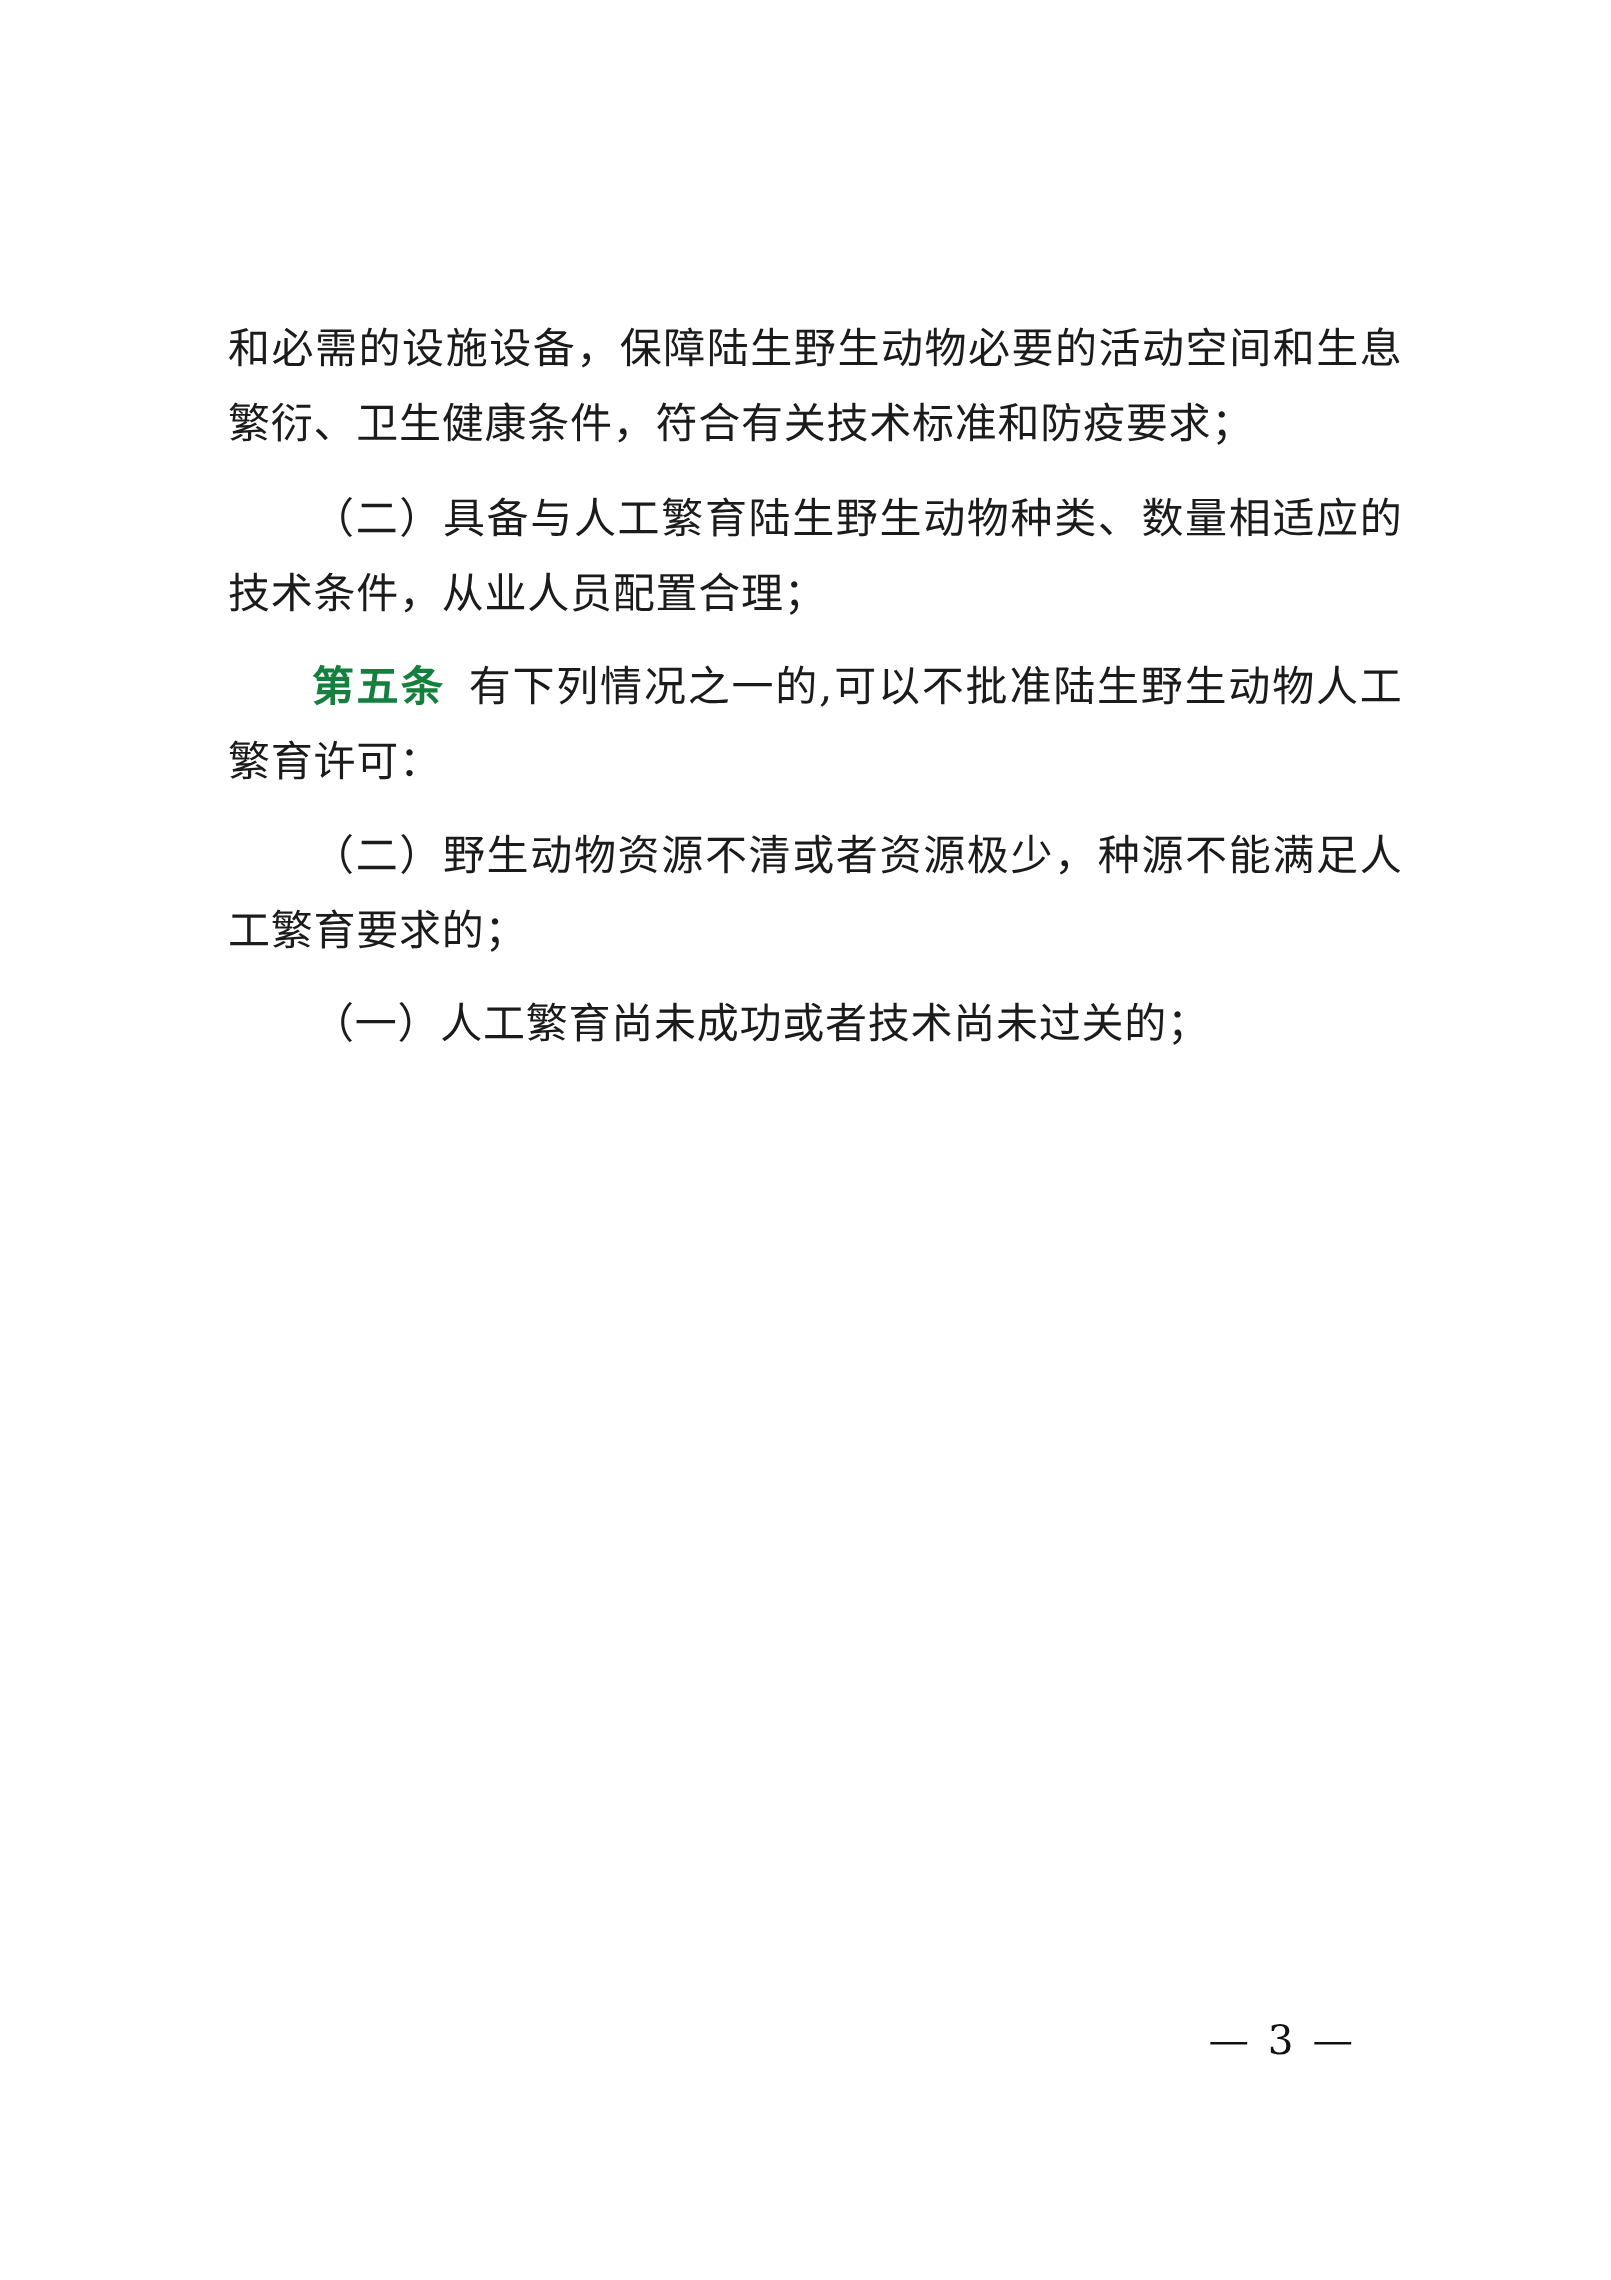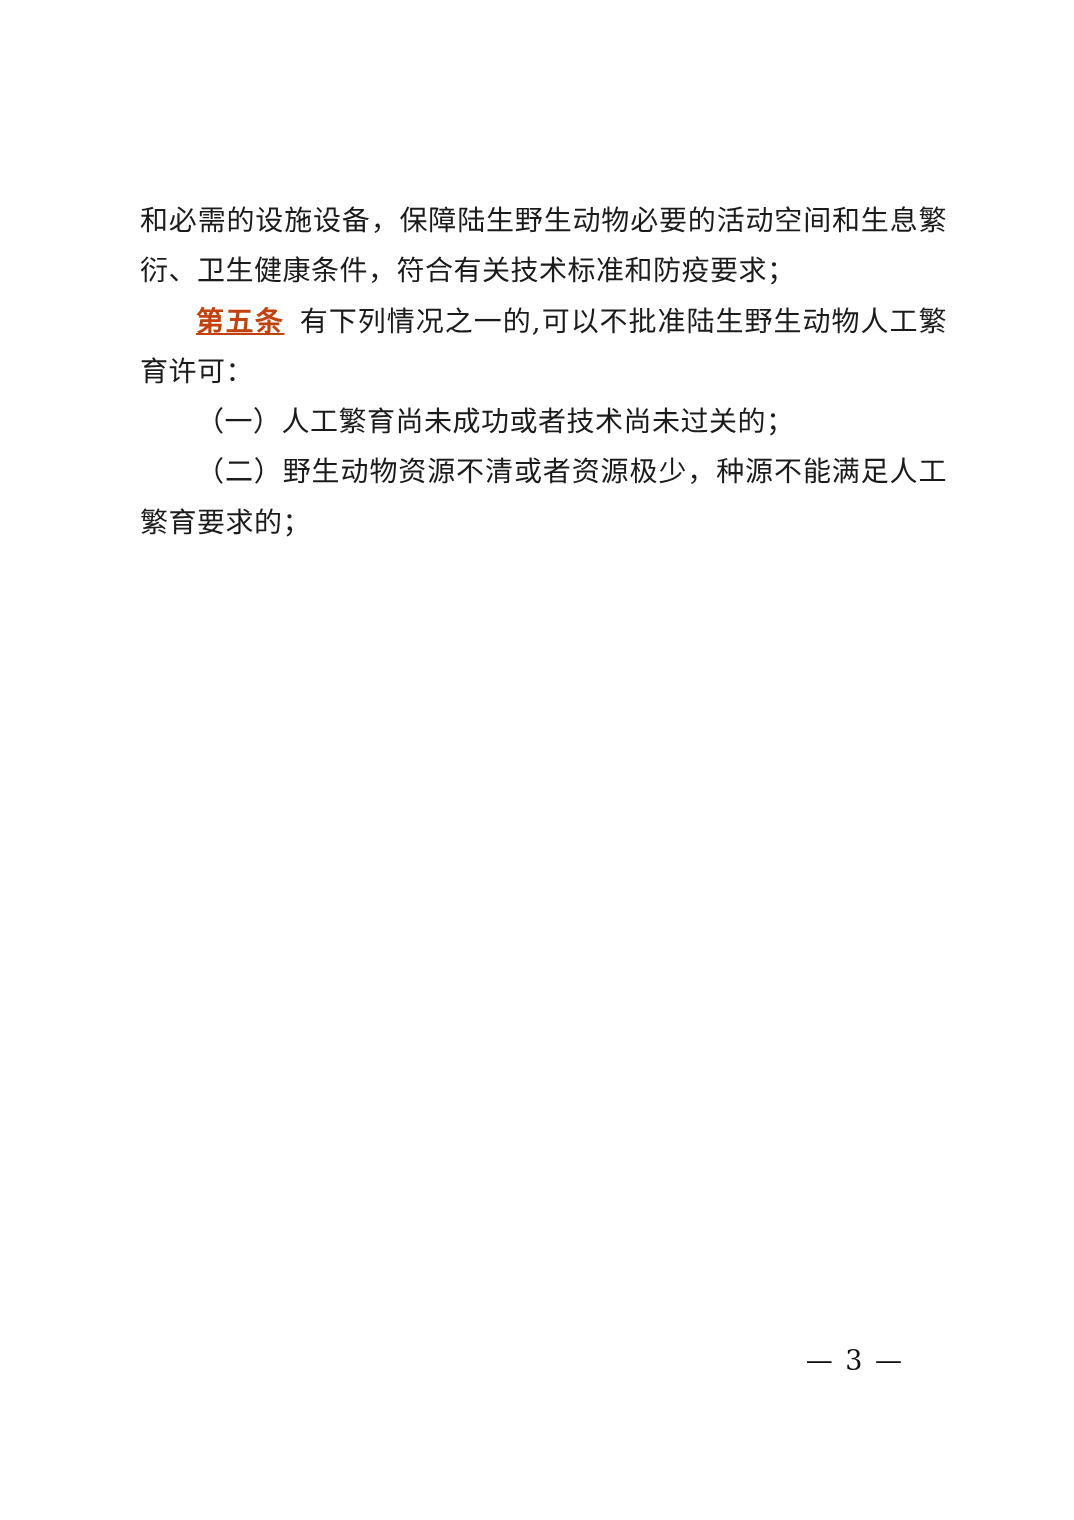--- a/index.html
+++ b/index.html
@@ -25,49 +25,49 @@
     top: 196px;
     width: 807px;
     font-size: 28px;
     line-height: 50.3px;
     color: #1b1b1b;
     text-align: justify;
     text-justify: inter-ideograph;
     letter-spacing: 0.5px;
   }
   .para {
-    margin: 0;
+    margin: 12px;
     padding: 0;
   }
   .para.indent {
     text-indent: 2em;
   }
   .article-no {
     font-family: "DejaVu Sans", "Liberation Sans", sans-serif;
     font-weight: 700;
-    color: #c2410c;
+    color: #15803d;
     margin-right: 0.55em;
     letter-spacing: 1px;
-    text-decoration: underline;
   }
   .page-number {
     position: absolute;
     top: 1346px;
     right: 170px;
     font-size: 27px;
     line-height: 30px;
     color: #111111;
     letter-spacing: 2px;
     white-space: nowrap;
   }
 </style>
 </head>
 <body>
 
 <div class="page">
   <div class="text-block">
       <p class="para">和必需的设施设备，保障陆生野生动物必要的活动空间和生息繁衍、卫生健康条件，符合有关技术标准和防疫要求；</p>
+      <p class="para indent">（二）具备与人工繁育陆生野生动物种类、数量相适应的技术条件，从业人员配置合理；</p>
       <p class="para indent"><span class="article-no">第五条</span>有下列情况之一的,可以不批准陆生野生动物人工繁育许可：</p>
+      <p class="para indent">（二）野生动物资源不清或者资源极少，种源不能满足人工繁育要求的；</p>
       <p class="para indent">（一）人工繁育尚未成功或者技术尚未过关的；</p>
-      <p class="para indent">（二）野生动物资源不清或者资源极少，种源不能满足人工繁育要求的；</p>
     </div>
   <div class="page-number">— 3 —</div>
 </div>
 
 </body></html>

